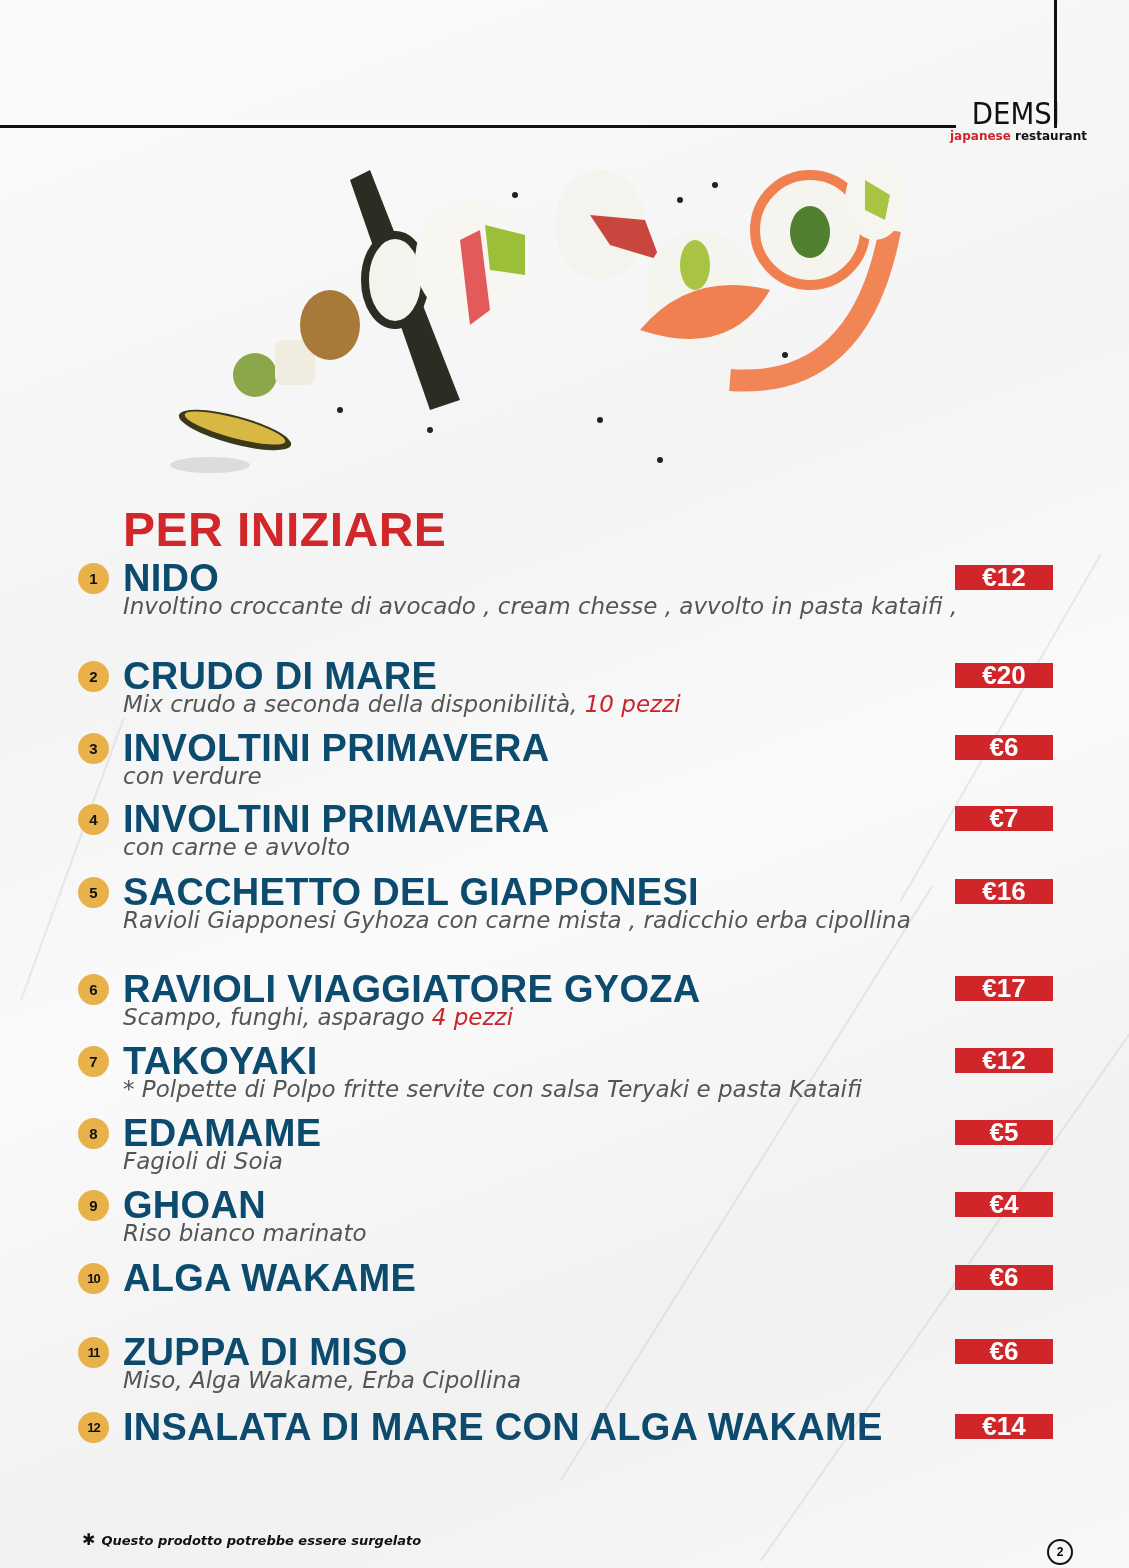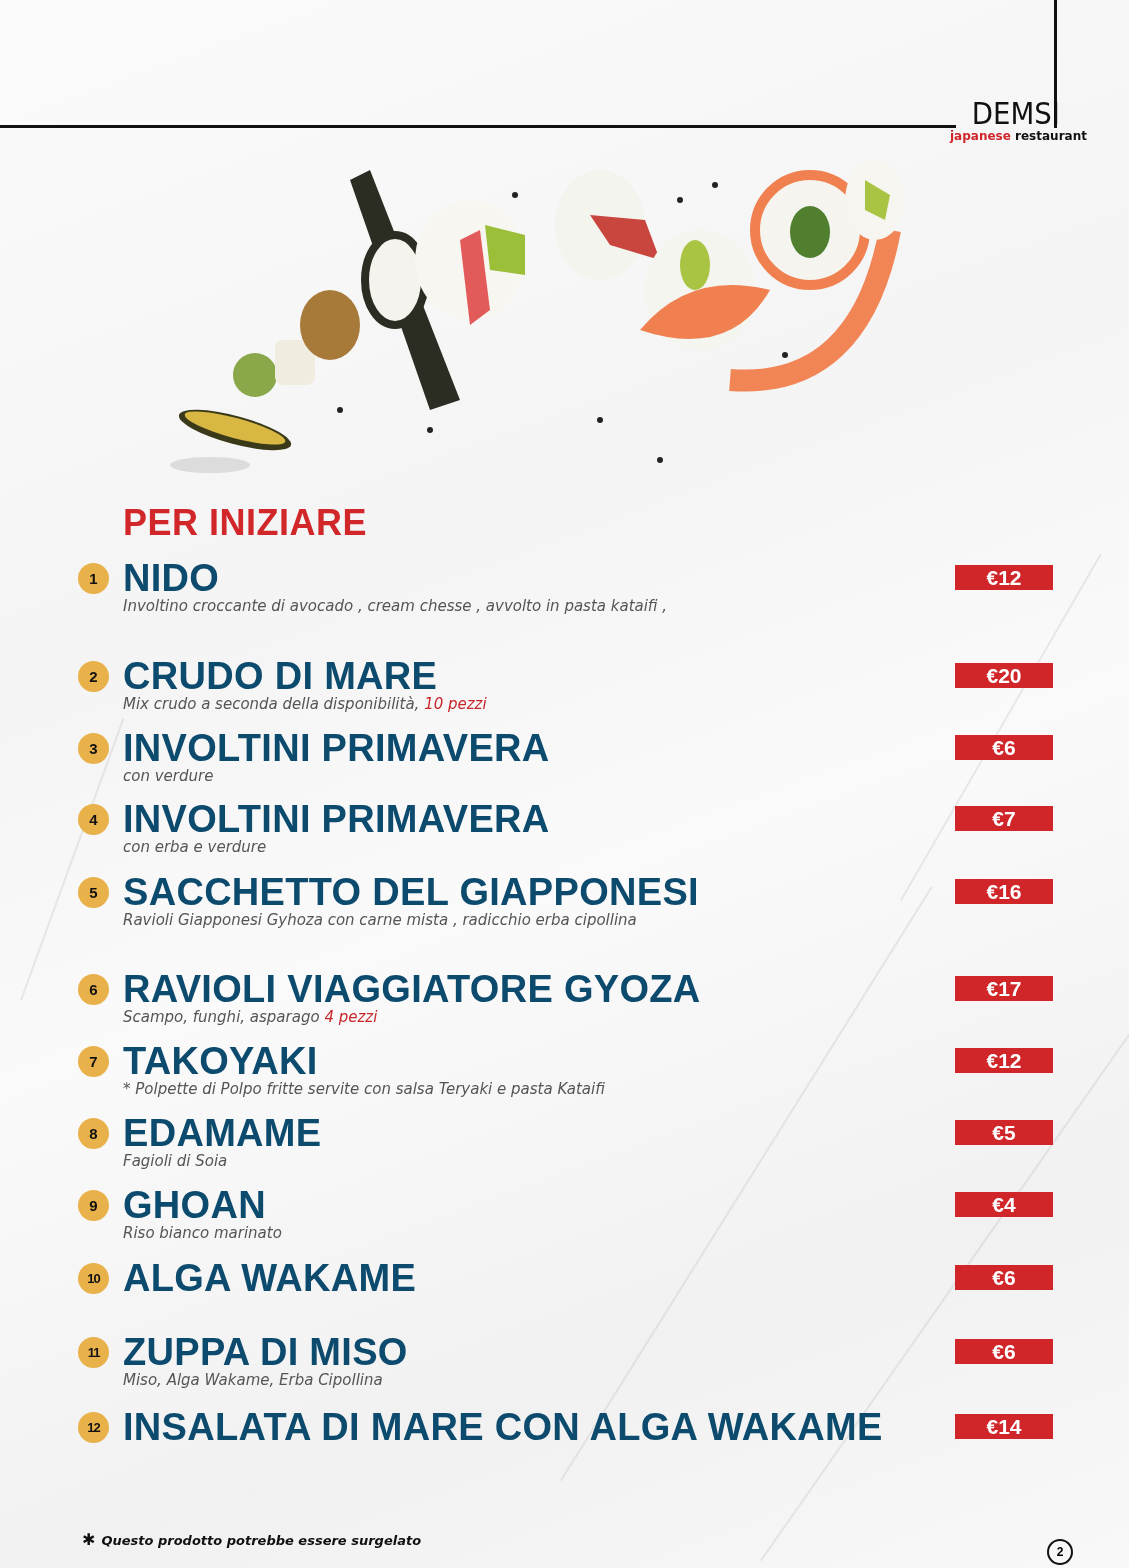--- a/index.html
+++ b/index.html
@@ -12,42 +12,42 @@
   .top-rule { position: absolute; left: 0; top: 125px; width: 956px; height: 3px; background: #111; }
   .side-rule { position: absolute; left: 1054px; top: 0; width: 3px; height: 128px; background: #111; }
   .logo { position: absolute; left: 950px; top: 100px; width: 110px; text-align: right; }
   .logo-word { font-family: "DejaVu Sans", sans-serif; font-size: 30px; letter-spacing: 0px; color: #111; line-height: 28px; font-weight: normal; transform: scaleX(0.92); transform-origin: right; display: block; }
   .logo-sub { font-size: 12px; font-weight: bold; line-height: 12px; margin-top: 2px; white-space: nowrap; }
   .logo-sub .red { color: #d0262a; }
   .logo-sub .dark { color: #111; }
 
   .hero { position: absolute; left: 170px; top: 150px; width: 760px; height: 340px; }
 
-  .section-title { position: absolute; left: 123px; top: 502px; font-family: "Liberation Sans", sans-serif; font-weight: bold; font-size: 36px; color: #d1262a; letter-spacing: 0.5px; }
+  .section-title { position: absolute; left: 123px; top: 502px; font-family: "Liberation Sans", sans-serif; font-weight: bold; font-size: 48px; color: #d1262a; letter-spacing: 0.5px; }
 
   .item { position: absolute; left: 78px; width: 980px; }
   .num {
     position: absolute; left: 0; top: 3px; width: 31px; height: 31px; border-radius: 50%;
     background: #e9b14a; color: #111; font-weight: bold; font-size: 15px;
     display: flex; align-items: center; justify-content: center;
     font-family: "Liberation Sans", sans-serif;
   }
   .num.small { font-size: 13px; letter-spacing: -1px; }
   .name {
     position: absolute; left: 45px; top: 0; font-family: "Liberation Sans", sans-serif;
     font-weight: bold; font-size: 38px; color: #0c4a6e; white-space: nowrap; line-height: 36px; letter-spacing: 0.3px;
   }
   .desc {
-    position: absolute; left: 45px; top: 34px; font-style: italic; font-size: 15px; color: #555;
+    position: absolute; left: 45px; top: 34px; font-style: italic; font-size: 23px; color: #555;
     line-height: 25px; white-space: nowrap; font-family: "DejaVu Sans", sans-serif;
   }
   .desc .hl { color: #c8262a; }
   .price {
     position: absolute; left: 877px; top: 5px; width: 98px; height: 25px; background: #d0262a;
-    color: #fff; font-weight: bold; font-size: 21px; display: flex; align-items: center; justify-content: center;
+    color: #fff; font-weight: bold; font-size: 26px; display: flex; align-items: center; justify-content: center;
     font-family: "Liberation Sans", sans-serif;
   }
 
   .footnote { position: absolute; left: 82px; top: 1530px; font-style: italic; font-weight: bold; font-size: 13px; color: #111; font-family: "DejaVu Sans", sans-serif; }
   .footnote .star { font-style: normal; font-size: 16px; margin-right: 6px; }
   .page-num { position: absolute; left: 1047px; top: 1561px; width: 22px; height: 22px; border: 2px solid #111; border-radius: 50%; display: flex; align-items: center; justify-content: center; font-weight: bold; font-size: 12px; transform: translateY(-22px); font-family: "Liberation Sans", sans-serif; }
 </style>
 </head>
 <body>
 
@@ -124,21 +124,21 @@
 <div class="item" style="top:730px;">
   <div class="num">3</div>
   <div class="name">INVOLTINI PRIMAVERA</div>
   <div class="desc">con verdure</div>
   <div class="price">€6</div>
 </div>
 
 <div class="item" style="top:801px;">
   <div class="num">4</div>
   <div class="name">INVOLTINI PRIMAVERA</div>
-  <div class="desc">con erba e verdure</div>
+  <div class="desc">con carne e avvolto</div>
   <div class="price">€7</div>
 </div>
 
 <div class="item" style="top:874px;">
   <div class="num">5</div>
   <div class="name">SACCHETTO DEL GIAPPONESI</div>
   <div class="desc">
     <div>Ravioli Giapponesi Gyhoza con carne mista , radicchio erba cipollina</div>
   </div>
   <div class="price">€16</div>

